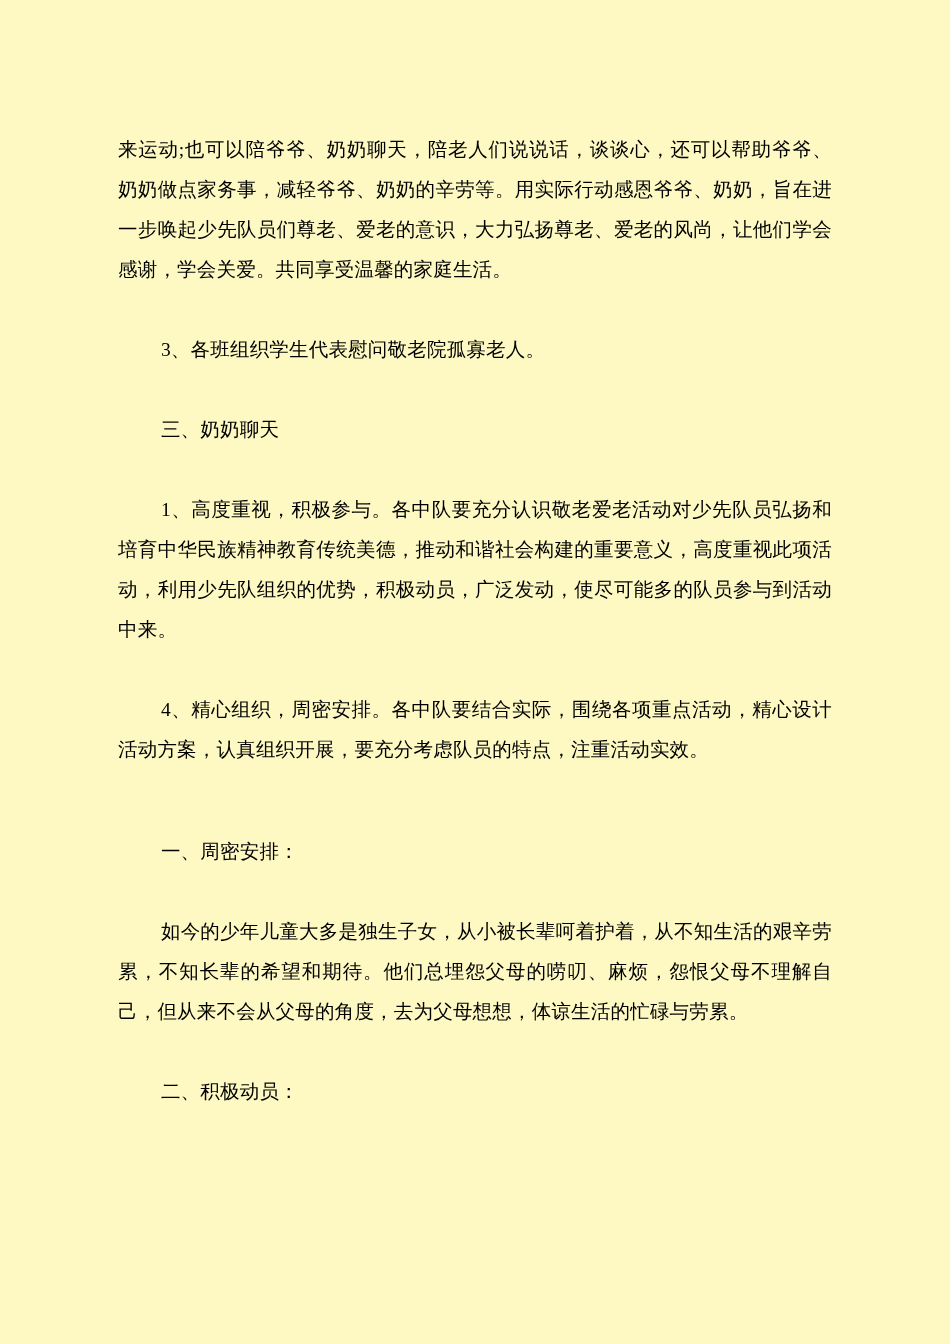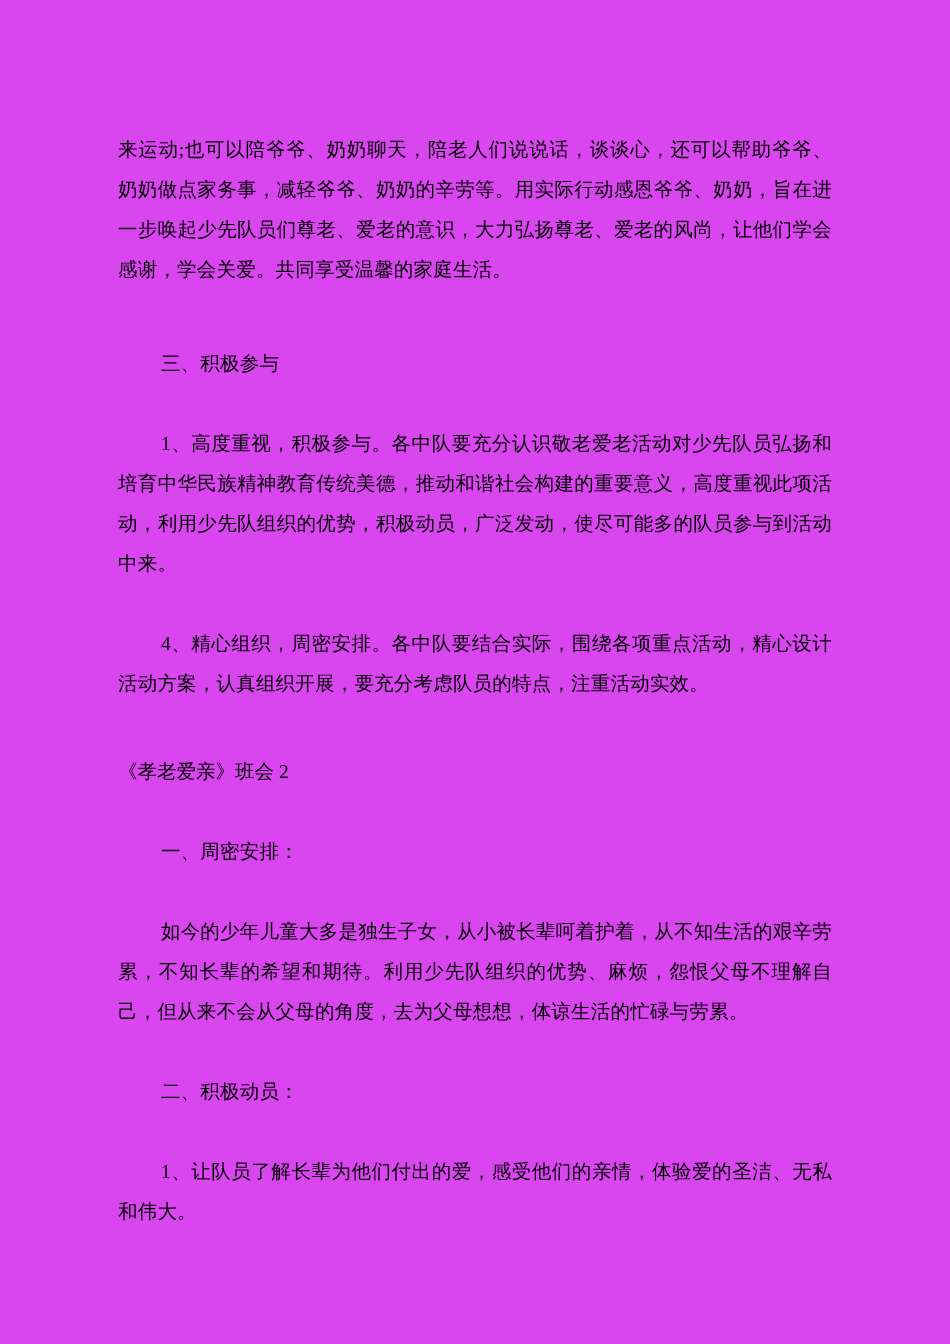--- a/index.html
+++ b/index.html
@@ -11,21 +11,21 @@
     width: 950px;
     height: 1344px;
     font-family: "Liberation Serif", "DejaVu Serif", serif;
     color: #000000;
     overflow: hidden;
   }
   .page {
     position: relative;
     width: 950px;
     height: 1344px;
-    background: #d946ef;
+    background: #fef9c3;
     box-sizing: border-box;
     padding: 130px 118px 60px 118px;
   }
   .doc-body {
     width: 714px;
   }
   p.para {
     margin: 0 0 26px 0;
     font-size: 19.5px;
     line-height: 40px;
@@ -47,47 +47,46 @@
 </head>
 <body>
 
 <div class="page">
   <div class="doc-body">
 
     <p class="para">来运动;也可以陪爷爷、奶奶聊天，陪老人们说说话，谈谈心，还可以帮助爷爷、奶奶做点家务事，减轻爷爷、奶奶的辛劳等。用实际行动感恩爷爷、奶奶，旨在进一步唤起少先队员们尊老、爱老的意识，大力弘扬尊老、爱老的风尚，让他们学会感谢，学会关爱。共同享受温馨的家庭生活。</p>
 
     <div class="spacer-sm"></div>
 
+    <p class="para indent">3、各班组织学生代表慰问敬老院孤寡老人。</p>
 
     <div class="spacer-sm"></div>
 
-    <p class="para indent">三、积极参与</p>
+    <p class="para indent">三、奶奶聊天</p>
 
     <div class="spacer-sm"></div>
 
     <p class="para indent">1、高度重视，积极参与。各中队要充分认识敬老爱老活动对少先队员弘扬和培育中华民族精神教育传统美德，推动和谐社会构建的重要意义，高度重视此项活动，利用少先队组织的优势，积极动员，广泛发动，使尽可能多的队员参与到活动中来。</p>
 
     <div class="spacer-sm"></div>
 
     <p class="para indent">4、精心组织，周密安排。各中队要结合实际，围绕各项重点活动，精心设计活动方案，认真组织开展，要充分考虑队员的特点，注重活动实效。</p>
 
     <div class="spacer-md"></div>
 
-    <p class="title-line">《孝老爱亲》班会 2</p>
 
     <div class="spacer-sm"></div>
 
     <p class="para indent">一、周密安排：</p>
 
     <div class="spacer-sm"></div>
 
-    <p class="para indent">如今的少年儿童大多是独生子女，从小被长辈呵着护着，从不知生活的艰辛劳累，不知长辈的希望和期待。利用少先队组织的优势、麻烦，怨恨父母不理解自己，但从来不会从父母的角度，去为父母想想，体谅生活的忙碌与劳累。</p>
+    <p class="para indent">如今的少年儿童大多是独生子女，从小被长辈呵着护着，从不知生活的艰辛劳累，不知长辈的希望和期待。他们总埋怨父母的唠叨、麻烦，怨恨父母不理解自己，但从来不会从父母的角度，去为父母想想，体谅生活的忙碌与劳累。</p>
 
     <div class="spacer-sm"></div>
 
     <p class="para indent">二、积极动员：</p>
 
     <div class="spacer-sm"></div>
 
-    <p class="para indent">1、让队员了解长辈为他们付出的爱，感受他们的亲情，体验爱的圣洁、无私和伟大。</p>
 
   </div>
 </div>
 
 </body></html>

